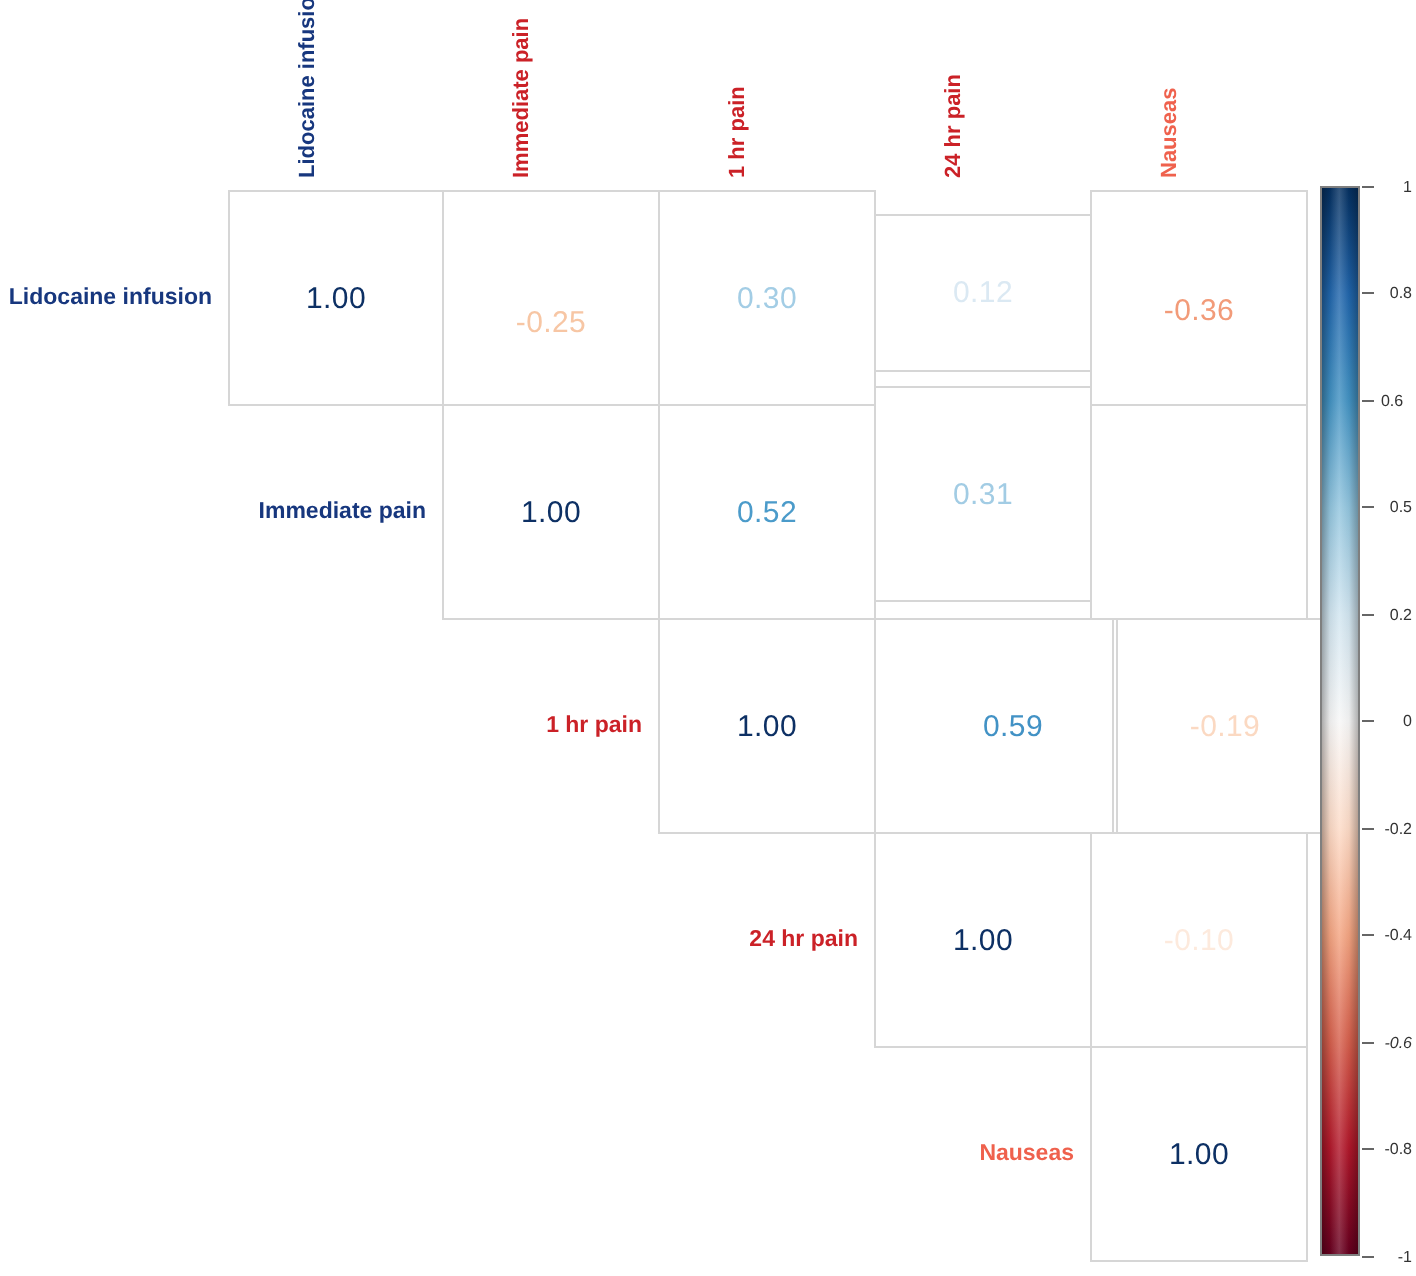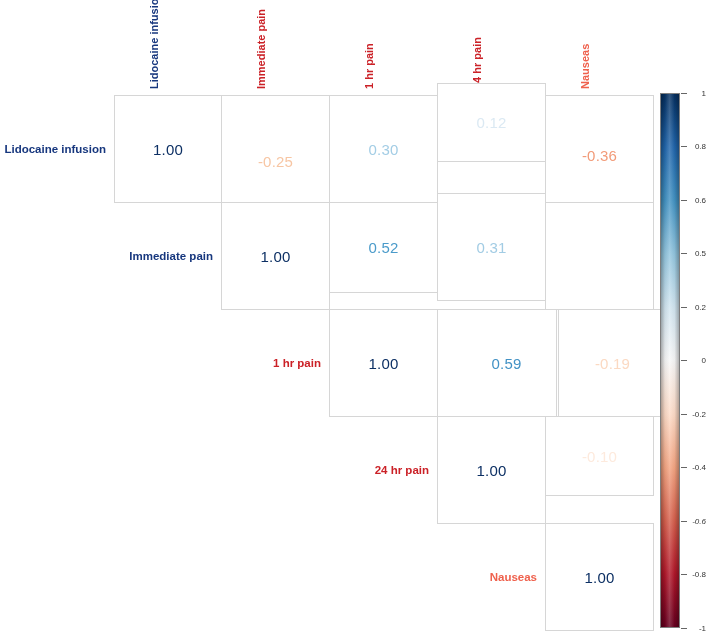--- a/index.html
+++ b/index.html
@@ -76,43 +76,43 @@
       <div class="row-label" style="left: 0px; width: 106px; top: 95px; height: 107px; color: rgb(23, 55, 126);">Lidocaine infusion</div>
       <div class="row-label" style="left: 0px; width: 213px; top: 202px; height: 107px; color: rgb(23, 55, 126);">Immediate pain</div>
       <div class="row-label" style="left: 0px; width: 321px; top: 309px; height: 107px; color: rgb(203, 33, 39);">1 hr pain</div>
       <div class="row-label" style="left: 0px; width: 429px; top: 416px; height: 107px; color: rgb(203, 33, 39);">24 hr pain</div>
       <div class="row-label" style="left: 0px; width: 537px; top: 523px; height: 107px; color: rgb(239, 97, 77);">Nauseas</div>
     </div>
   <div id="cells">
       <div class="cell" style="left: 114px; top: 95px; width: 108px; height: 108px; border-color: rgb(214, 214, 214); color: rgb(13, 48, 100);">1.00</div>
       <div class="cell" style="left: 221px; top: 95px; width: 109px; height: 132px; border-color: rgb(214, 214, 214); color: rgb(247, 198, 164);">-0.25</div>
       <div class="cell" style="left: 329px; top: 95px; width: 109px; height: 108px; border-color: rgb(214, 214, 214); color: rgb(163, 205, 229);">0.30</div>
-      <div class="cell" style="left: 437px; top: 83px; width: 109px; height: 79px; border-color: rgb(214, 214, 214); color: rgb(219, 233, 243);">0.12</div>
+      <div class="cell" style="left: 437px; top: 107px; width: 109px; height: 79px; border-color: rgb(214, 214, 214); color: rgb(219, 233, 243);">0.12</div>
       <div class="cell" style="left: 545px; top: 95px; width: 109px; height: 120px; border-color: rgb(214, 214, 214); color: rgb(242, 155, 121);">-0.36</div>
       <div class="cell" style="left: 221px; top: 202px; width: 109px; height: 108px; border-color: rgb(214, 214, 214); color: rgb(13, 48, 100);">1.00</div>
-      <div class="cell" style="left: 329px; top: 202px; width: 109px; height: 91px; border-color: rgb(214, 214, 214); color: rgb(75, 155, 202);">0.52</div>
+      <div class="cell" style="left: 329px; top: 202px; width: 109px; height: 108px; border-color: rgb(214, 214, 214); color: rgb(75, 155, 202);">0.52</div>
       <div class="cell" style="left: 437px; top: 193px; width: 109px; height: 108px; border-color: rgb(214, 214, 214); color: rgb(162, 204, 228);">0.31</div>
       <div class="cell" style="left: 545px; top: 202px; width: 109px; height: 108px; border-color: rgb(214, 214, 214);"></div>
       <div class="cell" style="left: 329px; top: 309px; width: 109px; height: 108px; border-color: rgb(214, 214, 214); color: rgb(13, 48, 100);">1.00</div>
       <div class="cell" style="left: 437px; top: 309px; width: 120px; height: 108px; border-color: rgb(214, 214, 214); color: rgb(66, 146, 197); padding-left: 19px;">0.59</div>
       <div class="cell" style="left: 558px; top: 309px; width: 109px; height: 108px; border-color: rgb(214, 214, 214); color: rgb(251, 217, 194);">-0.19</div>
       <div class="cell" style="left: 437px; top: 416px; width: 109px; height: 108px; border-color: rgb(214, 214, 214); color: rgb(13, 48, 100);">1.00</div>
-      <div class="cell" style="left: 545px; top: 416px; width: 109px; height: 80px; border-color: rgb(214, 214, 214); color: rgb(253, 234, 221);">-0.10</div>
+      <div class="cell" style="left: 545px; top: 416px; width: 109px; height: 108px; border-color: rgb(214, 214, 214); color: rgb(253, 234, 221);">-0.10</div>
       <div class="cell" style="left: 545px; top: 523px; width: 109px; height: 108px; border-color: rgb(214, 214, 214); color: rgb(13, 48, 100);">1.00</div>
     </div>
   <div id="colorbar" style="background: linear-gradient(rgb(5, 48, 97) 0%, rgb(33, 102, 172) 10%, rgb(67, 147, 195) 20%, rgb(146, 197, 222) 30%, rgb(209, 229, 240) 40%, rgb(247, 247, 247) 50%, rgb(253, 219, 199) 60%, rgb(244, 165, 130) 70%, rgb(214, 96, 77) 80%, rgb(178, 24, 43) 90%, rgb(103, 0, 31) 100%);">
     <div class="shine"></div>
   </div>
   <div id="cbar-ticks">
       <div class="cbar-tick" style="left: 681px; top: 92.5px;"></div>
       <div class="cbar-tick-label" style="left: 686px; top: 88.5px; color: rgb(51, 51, 51);">1</div>
       <div class="cbar-tick" style="left: 681px; top: 146px;"></div>
       <div class="cbar-tick-label" style="left: 686px; top: 142px; color: rgb(51, 51, 51);">0.8</div>
       <div class="cbar-tick" style="left: 681px; top: 199.5px;"></div>
-      <div class="cbar-tick-label" style="left: 686px; top: 195.5px; color: rgb(51, 51, 51);">0.6</div>
+      <div class="cbar-tick-label" style="left: 686px; top: 195.5px; color: rgb(51, 51, 51); text-align: center;">0.6</div>
       <div class="cbar-tick" style="left: 681px; top: 253px;"></div>
       <div class="cbar-tick-label" style="left: 686px; top: 249px; color: rgb(51, 51, 51);">0.5</div>
       <div class="cbar-tick" style="left: 681px; top: 306.5px;"></div>
       <div class="cbar-tick-label" style="left: 686px; top: 302.5px; color: rgb(51, 51, 51);">0.2</div>
       <div class="cbar-tick" style="left: 681px; top: 360px;"></div>
       <div class="cbar-tick-label" style="left: 686px; top: 356px; color: rgb(51, 51, 51);">0</div>
       <div class="cbar-tick" style="left: 681px; top: 413.5px;"></div>
       <div class="cbar-tick-label" style="left: 686px; top: 409.5px; color: rgb(51, 51, 51);">-0.2</div>
       <div class="cbar-tick" style="left: 681px; top: 467px;"></div>
       <div class="cbar-tick-label" style="left: 686px; top: 463px; color: rgb(51, 51, 51);">-0.4</div>

